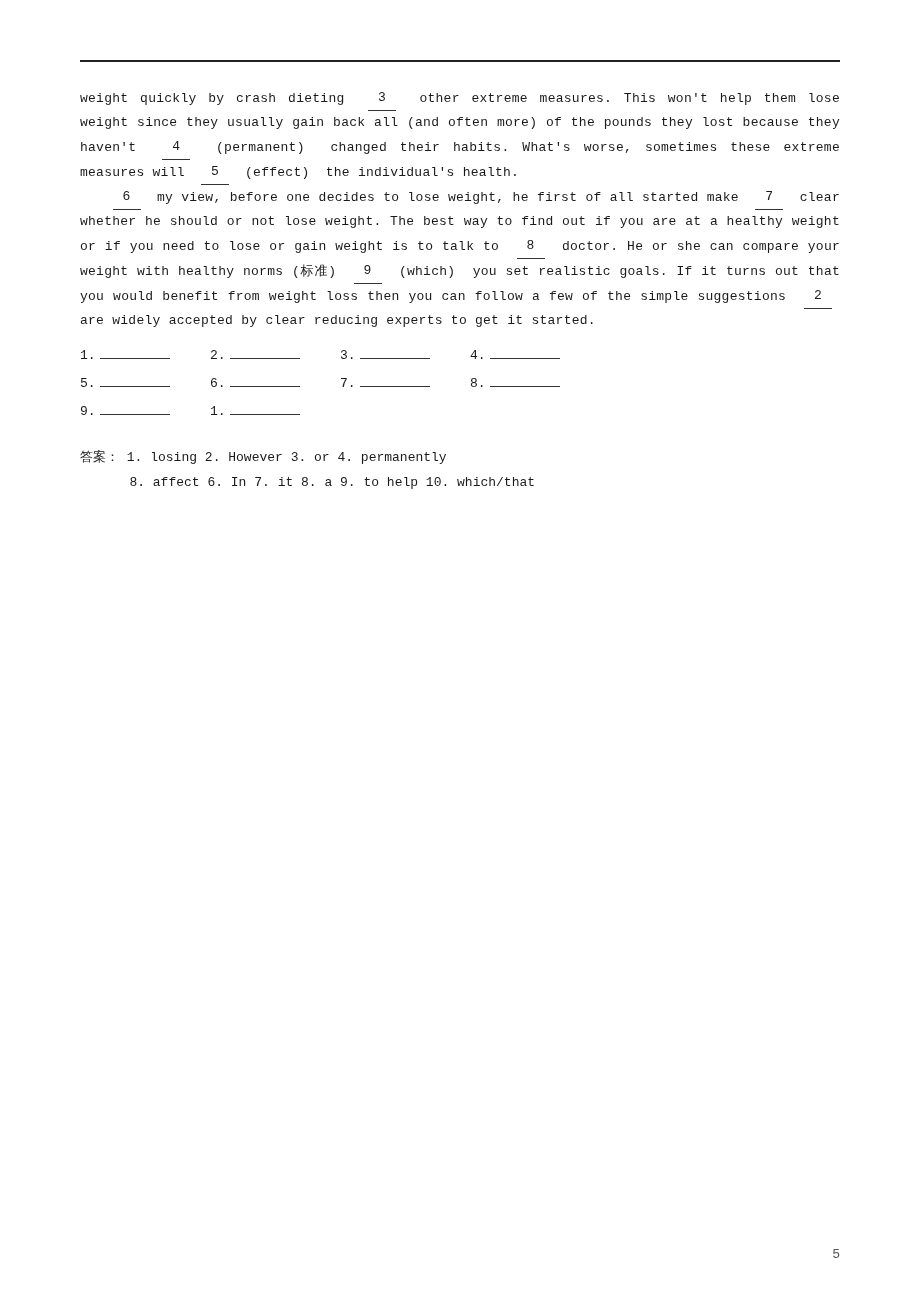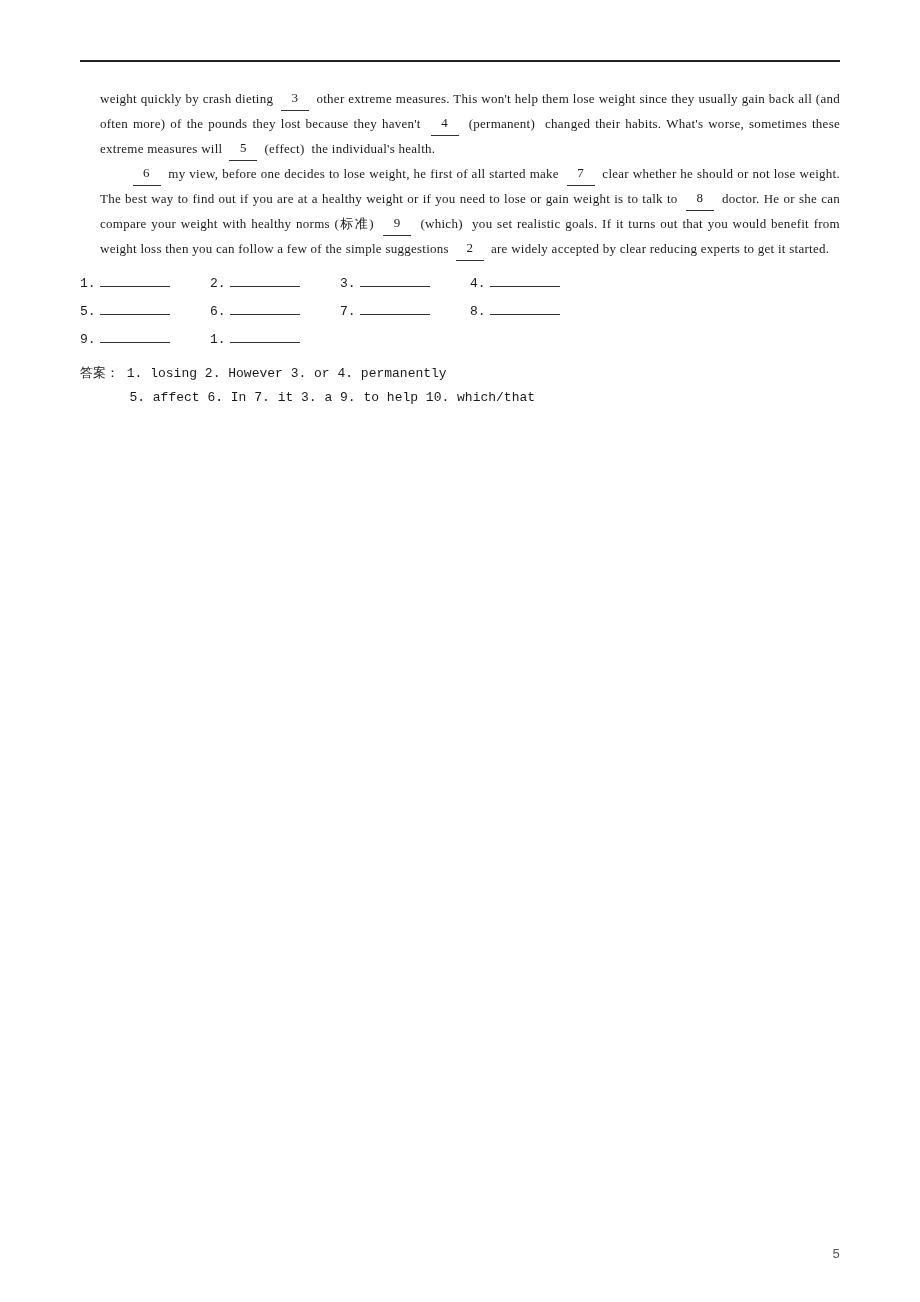--- a/index.html
+++ b/index.html
@@ -26,45 +26,44 @@
     }
 
     .top-line {
       width: 100%;
       height: 2px;
       background: #222;
       margin-bottom: 24px;
     }
 
     .main-text {
-      font-family: Liberation Serif, serif;
+      font-family: Liberation Mono, monospace;
       font-size: 13px;
       line-height: 1.85;
       text-align: justify;
       letter-spacing: 0.02em;
-      margin-left: 20px;
     }
 
     .blank {
       display: inline-block;
       border-bottom: 1px solid #333;
       min-width: 28px;
       text-align: center;
       vertical-align: bottom;
       font-size: 13px;
       padding: 0 2px;
     }
 
     .indent {
       display: inline-block;
       width: 2.5em;
     }
 
     .answers-section {
-      margin-top: 8px;
+      margin-top: 20px;
       font-family: "Courier New", Courier, monospace;
       font-size: 13px;
       line-height: 1.85;
     }
 
     .blanks-grid {
       margin-top: 10px;
       font-family: "Courier New", Courier, monospace;
       font-size: 13px;
       line-height: 2.0;
@@ -186,17 +185,17 @@
         <span class="blank-num">1.</span>
         <span class="blank-line"></span>
       </span>
     </div>
   </div>
 
   <div class="answers-section">
     <span class="chinese">答案：</span>
     <span>1. losing   2. However   3. or   4. permanently</span><br>
     <span style="display:inline-block; width: 3.2em;"></span>
-    <span>5. affect   6. In   7. it   3. a   9. to help   10. which/that</span>
+    <span>8. affect   6. In   7. it   8. a   9. to help   10. which/that</span>
   </div>
 
   <div class="page-number">5</div>
 </div>
 
 </body></html>

